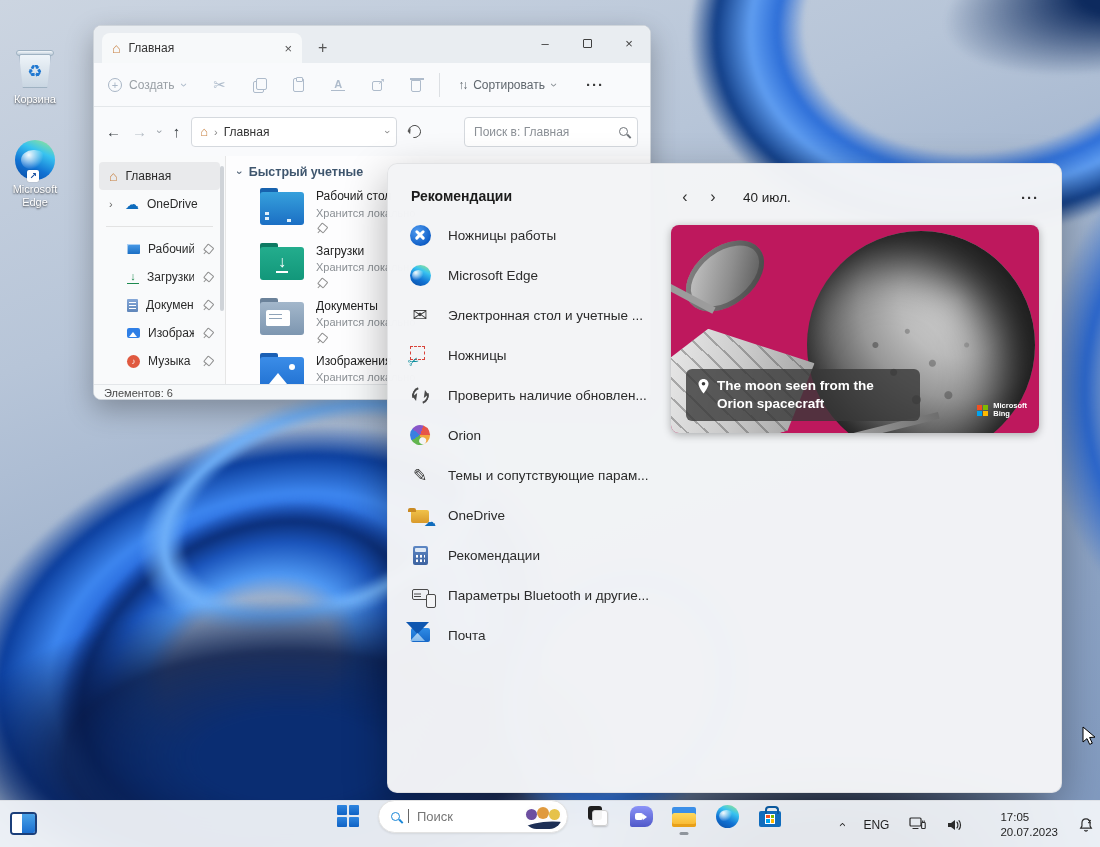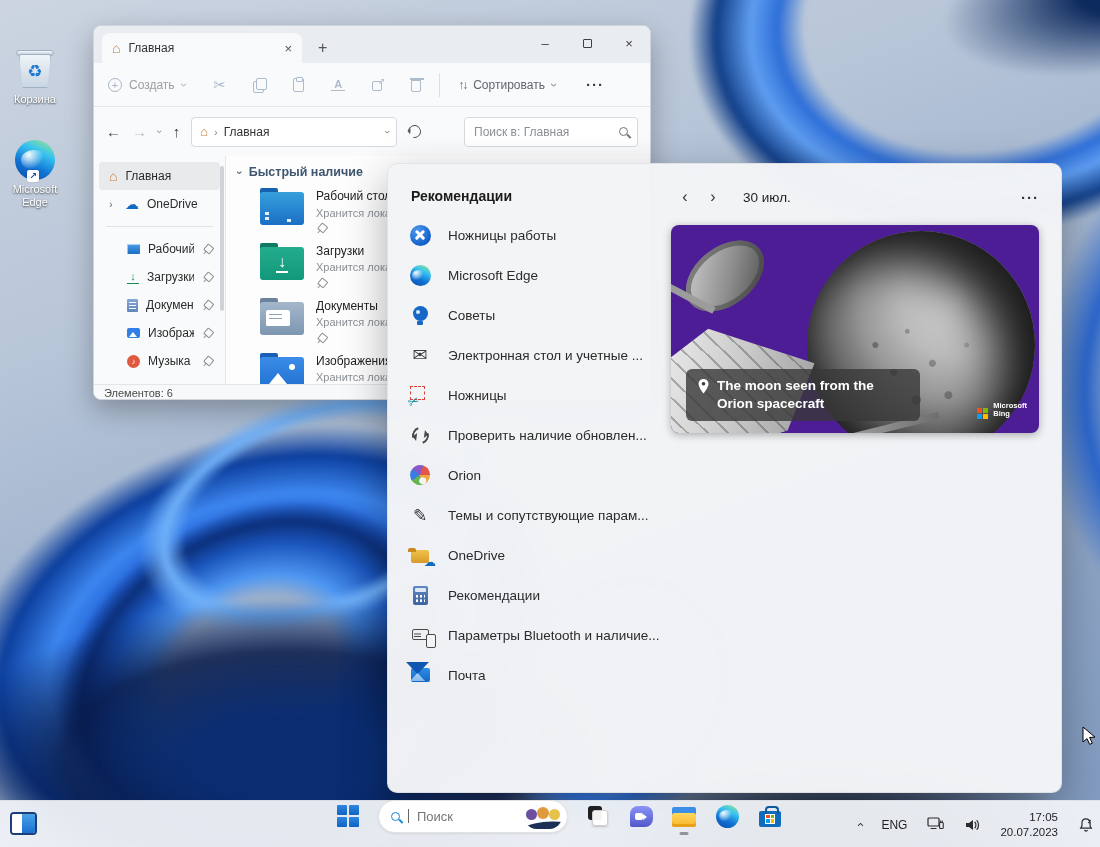--- a/index.html
+++ b/index.html
@@ -186,21 +186,21 @@
   .i-calc::after { content:""; position:absolute; left:7px; top:8px; width:10px; height:9px;
         background-image:radial-gradient(#fff 1px, transparent 1.4px); background-size:4px 4.5px; }
   .i-bt { width:17px; height:11px; border:1.3px solid #4a4a4a; border-radius:2px; margin-top:-2px; }
   .i-bt::before { content:""; position:absolute; left:6px; top:5px; width:7px; height:1.3px; background:#4a4a4a; box-shadow:0 -2.5px 0 #4a4a4a; }
   .i-bt::after { content:""; position:absolute; right:-4px; top:3px; width:8px; height:12px; border:1.3px solid #4a4a4a; border-radius:2px; background:#f3f4f6; }
   .i-mail { width:19px; height:14px; border-radius:2px; background:linear-gradient(180deg,#2e8ce6,#1668c8); overflow:hidden; }
   .i-mail::before { content:""; position:absolute; left:-2px; top:-6px; width:23px; height:12px; background:#0f57b0; transform:rotate(0deg); clip-path:polygon(0 0,100% 0,50% 100%); }
   .i-mail::after { content:""; position:absolute; left:2px; bottom:1px; width:15px; height:8px; background:linear-gradient(180deg,#bcdcf8,#8fc2ef); clip-path:polygon(0 100%,50% 0,100% 100%); opacity:.9; }
 
   
-  .card { position:absolute; left:283px; top:61px; width:368px; height:208px; border-radius:8px; background:#4c1d95; overflow:hidden; box-shadow:0 2px 8px rgba(0,0,0,.3); }
+  .card { position:absolute; left:283px; top:61px; width:368px; height:208px; border-radius:8px; background:#be185d; overflow:hidden; box-shadow:0 2px 8px rgba(0,0,0,.3); }
   .moon { position:absolute; right:4px; top:6px; width:228px; height:228px; border-radius:50%;
         background:radial-gradient(circle at 66% 30%, #d8d8d8 0%, #bcbcbc 26%, #979797 45%, #6a6a6a 60%, #2e2e2e 76%, #0c0c0c 90%);
         box-shadow:inset -34px 30px 50px rgba(0,0,0,.85); }
   .moon::after { content:""; position:absolute; inset:0; border-radius:50%;
         background-image:
           radial-gradient(circle at 38% 62%, rgba(0,0,0,.35) 3px, transparent 4px),
           radial-gradient(circle at 48% 74%, rgba(0,0,0,.3) 4px, transparent 5px),
           radial-gradient(circle at 30% 50%, rgba(0,0,0,.3) 2.5px, transparent 3.5px),
           radial-gradient(circle at 55% 58%, rgba(0,0,0,.25) 3px, transparent 4px),
           radial-gradient(circle at 44% 44%, rgba(0,0,0,.22) 2px, transparent 3px),
@@ -209,21 +209,21 @@
   .dish { position:absolute; left:10px; top:22px; width:88px; height:58px; border-radius:50%; transform:rotate(-38deg);
         background:linear-gradient(140deg,#d6d6d6,#8e8e8e 55%,#474747); box-shadow:inset 0 0 0 5px rgba(60,60,60,.5); }
   .dish-arm { position:absolute; left:-6px; top:70px; width:52px; height:7px; background:#9c9c9c; transform:rotate(28deg); }
   .module { position:absolute; left:-14px; bottom:-10px; width:160px; height:120px; transform:rotate(-16deg);
         background:linear-gradient(120deg,#f0f0f0,#cbcbcb 50%,#989898);
         clip-path:polygon(0 22%, 42% 0, 100% 52%, 72% 100%, 0 100%); }
   .module::after { content:""; position:absolute; inset:0; background:repeating-linear-gradient(60deg, rgba(60,60,60,.35) 0 2px, transparent 2px 14px); }
   .boom { position:absolute; left:120px; bottom:-4px; width:150px; height:7px; background:linear-gradient(90deg,#bdbdbd,#6e6e6e); transform:rotate(-14deg); }
   .caption { position:absolute; left:15px; bottom:12px; width:234px; background:rgba(56,56,56,.8); border-radius:6px; padding:8px 12px; display:flex; gap:8px; color:#fff; font-size:13.5px; font-weight:bold; line-height:1.32; }
   .caption svg { flex:0 0 auto; margin-top:2px; }
-  .bing { position:absolute; right:12px; bottom:14px; display:flex; align-items:flex-end; gap:5px; }
+  .bing { position:absolute; right:12px; bottom:14px; display:flex; align-items:center; gap:5px; }
   .mslogo { width:11px; height:11px; display:grid; grid-template-columns:1fr 1fr; grid-template-rows:1fr 1fr; gap:1px; }
   .mslogo i:nth-child(1){background:#f25022;} .mslogo i:nth-child(2){background:#7fba00;}
   .mslogo i:nth-child(3){background:#00a4ef;} .mslogo i:nth-child(4){background:#ffb900;}
   .bing-txt { color:#fff; font-size:7.5px; line-height:1.15; font-weight:bold; }
 
   
   .taskbar { position:absolute; left:0; bottom:0; width:1100px; height:47px; z-index:20;
         background:rgba(240,243,248,.95); border-top:1px solid rgba(0,0,0,.05); }
   .widgets-btn { position:absolute; left:10px; top:11px; width:27px; height:23px; border-radius:4px; border:2px solid #1b3f7a; display:flex; overflow:hidden; }
   .widgets-btn i:first-child { flex:1; background:#fff; }
@@ -255,21 +255,21 @@
   .edge-tb { width:23px; height:23px; }
   .store-g { width:22px; height:21px; position:relative; }
   .store-g::before { content:""; position:absolute; left:0; bottom:0; width:22px; height:16px; background:#0f6cbd; border-radius:2px; }
   .store-g::after { content:""; position:absolute; left:6px; top:0; width:10px; height:6px; border:2px solid #0a589d; border-bottom:none; border-radius:4px 4px 0 0; }
   .store-g .pane { position:absolute; z-index:1; left:6px; bottom:3px; width:10px; height:10px; background:#fff; display:grid; grid-template-columns:1fr 1fr; grid-template-rows:1fr 1fr; gap:1px; padding:1px; }
   .store-g .pane i:nth-child(1){background:#f25022;} .store-g .pane i:nth-child(2){background:#7fba00;}
   .store-g .pane i:nth-child(3){background:#00a4ef;} .store-g .pane i:nth-child(4){background:#ffb900;}
   .tray { position:absolute; right:6px; top:0; height:47px; display:flex; align-items:center; gap:20px; }
   .tray .chev { color:#1f1f1f; font-size:13px; }
   .lang { font-size:12px; color:#1f1f1f; }
-  .clock { text-align:right; font-size:11.5px; color:#1f1f1f; line-height:1.3; }
+  .clock { font-size:11.5px; color:#1f1f1f; line-height:1.3;margin-left:18px; }
 
   .cursor { position:absolute; left:1082px; top:726px; z-index:30; }
 </style>
 </head>
 <body>
 
 <div class="stage">
 
   <div class="bloom">
     <div class="b1"></div>
@@ -395,21 +395,21 @@
           <span class="mini m-music">♪</span>
           <span class="slabel">Музыка</span>
           <span class="pin"></span>
         </div>
         <div class="sb-scroll"></div>
       </div>
       <div class="vline"></div>
       <div class="content">
         <div class="sect">
           <span class="chev down">›</span>
-          <span>Быстрый наличие</span>
+          <span>Быстрый учетные</span>
         </div>
         <div class="tiles">
           <div class="tile">
             <div class="folder f-desktop">
                 <div class="fmain"></div>
               </div>
             <div class="tinfo">
               <div>Рабочий стол</div>
               <div class="tsub">Хранится локально</div>
               <div class="pin tpin"></div>
@@ -450,45 +450,39 @@
     <div class="statusbar">
       <span>Элементов: 6</span>
     </div>
   </div>
 
   <div class="panel">
     <div class="p-header">Рекомендации</div>
     <div class="p-nav">
       <span class="p-arrow">‹</span>
       <span class="p-arrow">›</span>
-      <span class="p-date">30 июл.</span>
+      <span class="p-date">40 июл.</span>
       <span class="p-more">···</span>
     </div>
 
     <div class="p-list">
       <div class="p-item">
         <span class="p-ico">
             <span class="i-getstarted"></span>
           </span>
         <span class="p-label">Ножницы работы</span>
       </div>
       <div class="p-item">
         <span class="p-ico">
             <span class="i-edge"></span>
           </span>
         <span class="p-label">Microsoft Edge</span>
       </div>
       <div class="p-item">
         <span class="p-ico">
-            <span class="i-tips"></span>
-          </span>
-        <span class="p-label">Советы</span>
-      </div>
-      <div class="p-item">
-        <span class="p-ico">
             <span class="i-mailacc">✉</span>
           </span>
         <span class="p-label">Электронная стол и учетные ...</span>
       </div>
       <div class="p-item">
         <span class="p-ico">
             <span class="i-snip"></span>
           </span>
         <span class="p-label">Ножницы</span>
       </div>
@@ -519,21 +513,21 @@
       <div class="p-item">
         <span class="p-ico">
             <span class="i-calc"></span>
           </span>
         <span class="p-label">Рекомендации</span>
       </div>
       <div class="p-item">
         <span class="p-ico">
             <span class="i-bt"></span>
           </span>
-        <span class="p-label">Параметры Bluetooth и наличие...</span>
+        <span class="p-label">Параметры Bluetooth и другие...</span>
       </div>
       <div class="p-item">
         <span class="p-ico">
             <span class="i-mail"></span>
           </span>
         <span class="p-label">Почта</span>
       </div>
     </div>
 
     <div class="card">

